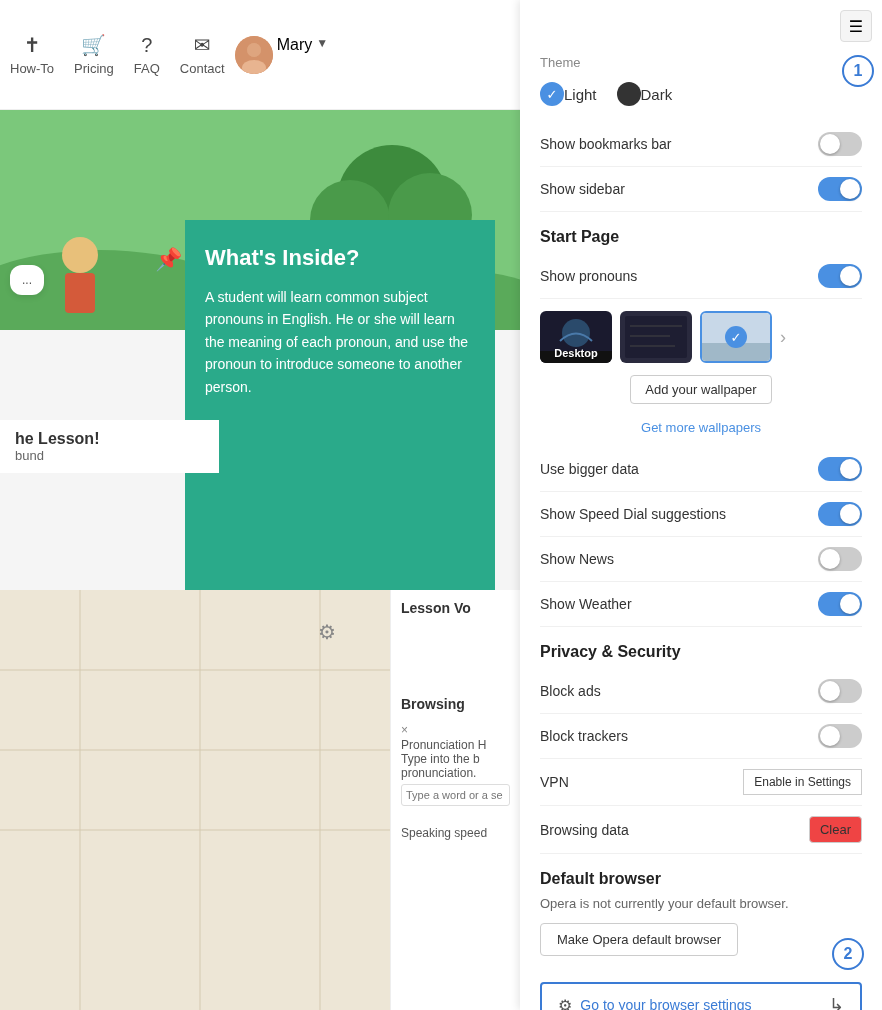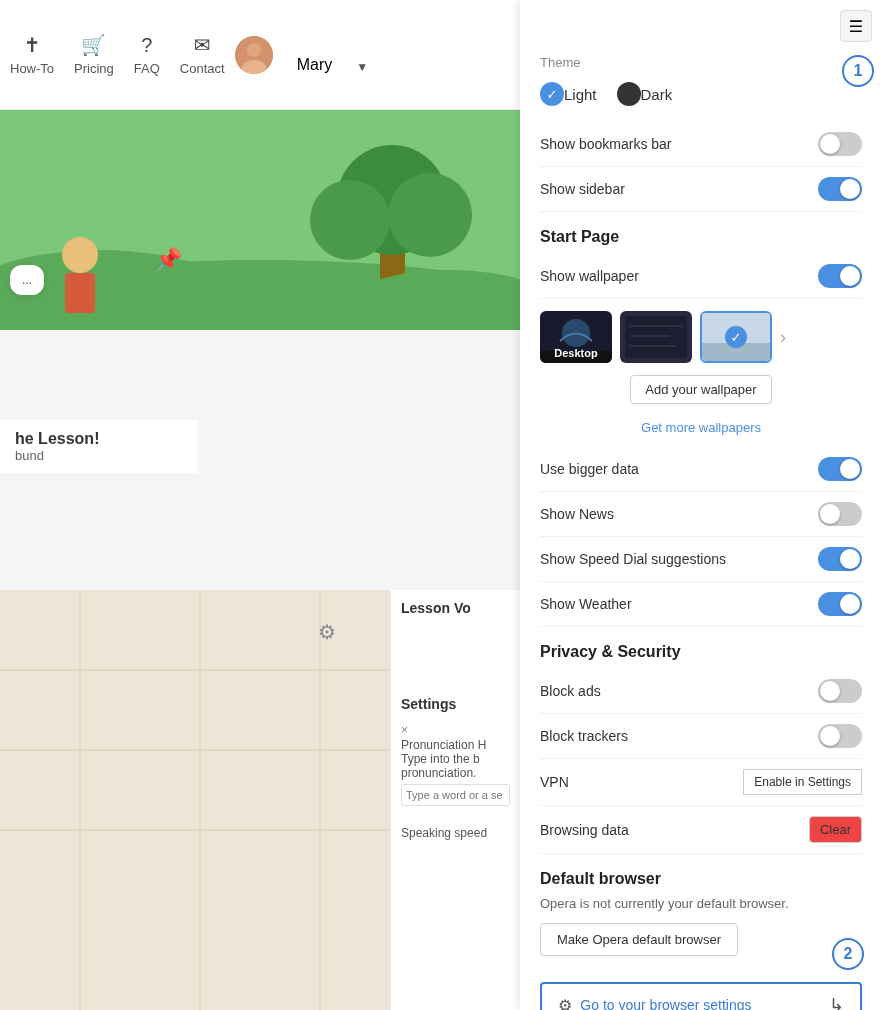--- a/index.html
+++ b/index.html
@@ -50,22 +50,22 @@
       cursor: pointer;
       color: #555;
       font-size: 13px;
     }
     .nav-icon {
       font-size: 20px;
       color: #444;
     }
     .nav-user {
       display: flex;
-      align-items: flex-end;
-      gap: 24px;
+      align-items: flex-start;
+      gap: 4px;
       margin-left: 10px;
       cursor: pointer;
     }
     .avatar {
       width: 38px;
       height: 38px;
       border-radius: 50%;
       background: linear-gradient(135deg, #e8a87c, #c97c50);
       display: flex;
       align-items: center;
@@ -117,21 +117,21 @@
       left: 155px;
       font-size: 22px;
       color: #555;
     }
 
     
     .lesson-title {
       position: absolute;
       top: 420px;
       left: 0;
-      width: 198px;
+      width: 219px;
       padding: 10px 15px;
       background: #fff;
     }
     .lesson-title h3 {
       font-size: 16px;
       color: #333;
     }
     .lesson-title p {
       font-size: 13px;
       color: #666;
@@ -577,20 +577,24 @@
       <circle cx="80" cy="145" r="18" fill="#e8c07a"></circle>
       <rect x="65" y="163" width="30" height="40" fill="#d45a3a" rx="4"></rect>
     </svg>
     <div class="chat-bubble">
       <span>...</span>
     </div>
   </div>
 
   <div class="pin-icon-left">📌</div>
 
+  <div class="content-card">
+    <h2>What's Inside?</h2>
+    <p>A student will learn common subject pronouns in English. He or she will learn the meaning of each pronoun, and use the pronoun to introduce someone to another person.</p>
+  </div>
 
   <div class="lesson-title">
     <h3>he Lesson!</h3>
     <p>bund</p>
   </div>
 
   <div class="map-area">
     <svg width="390" height="420">
       <rect width="390" height="420" fill="#e8e0d0"></rect>
       <rect x="0" y="0" width="390" height="420" fill="#ede6d6"></rect>
@@ -601,21 +605,21 @@
       <line x1="80" y1="0" x2="80" y2="420" stroke="#d4c9b0" stroke-width="1"></line>
       <line x1="200" y1="0" x2="200" y2="420" stroke="#d4c9b0" stroke-width="1"></line>
       <line x1="320" y1="0" x2="320" y2="420" stroke="#d4c9b0" stroke-width="1"></line>
     </svg>
   </div>
   <div class="gear-icon-map">⚙</div>
 
   <div class="lesson-vocab">
     <h4>Lesson Vo</h4>
     <div class="pronunciation-section">
-      <h4>Settings</h4>
+      <h4>Browsing</h4>
       <span class="x-mark">×</span>
       <p>Pronunciation H</p>
       <p>Type into the b pronunciation.</p>
       <input class="input-field-small" type="text" placeholder="Type a word or a se" style="">
       <p class="speaking-speed">Speaking speed</p>
     </div>
   </div>
 
 </div>
 
@@ -660,21 +664,21 @@
       <div class="toggle on">
         <div class="toggle-knob"></div>
       </div>
     </div>
 
     
     <div class="section-heading">Start Page</div>
 
     
     <div class="settings-row">
-      <span class="settings-row-label">Show wallpaper</span>
+      <span class="settings-row-label">Show pronouns</span>
       <div class="toggle on">
         <div class="toggle-knob"></div>
       </div>
     </div>
 
     
     <div class="wallpaper-row">
 
       <div class="wallpaper-thumb">
         <svg width="72" height="52">
@@ -715,30 +719,30 @@
     
     <div class="settings-row">
       <span class="settings-row-label">Use bigger data</span>
       <div class="toggle on">
         <div class="toggle-knob"></div>
       </div>
     </div>
 
     
     <div class="settings-row">
+      <span class="settings-row-label">Show Speed Dial suggestions</span>
+      <div class="toggle on">
+        <div class="toggle-knob"></div>
+      </div>
+    </div>
+
+    
+    <div class="settings-row">
       <span class="settings-row-label">Show News</span>
       <div class="toggle off">
-        <div class="toggle-knob"></div>
-      </div>
-    </div>
-
-    
-    <div class="settings-row">
-      <span class="settings-row-label">Show Speed Dial suggestions</span>
-      <div class="toggle on">
         <div class="toggle-knob"></div>
       </div>
     </div>
 
     
     <div class="settings-row">
       <span class="settings-row-label">Show Weather</span>
       <div class="toggle on">
         <div class="toggle-knob"></div>
       </div>

